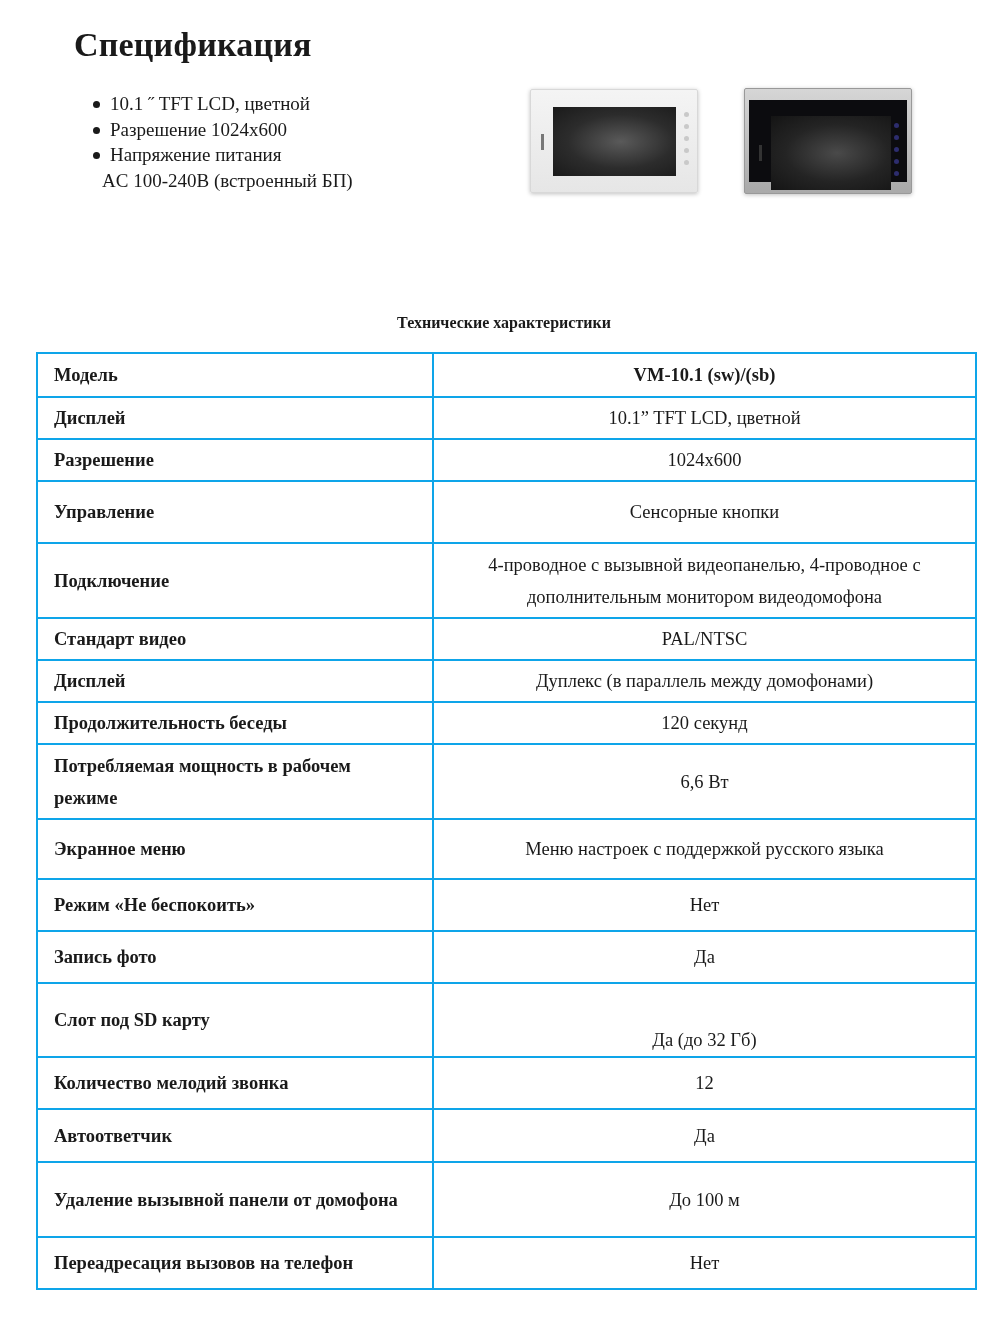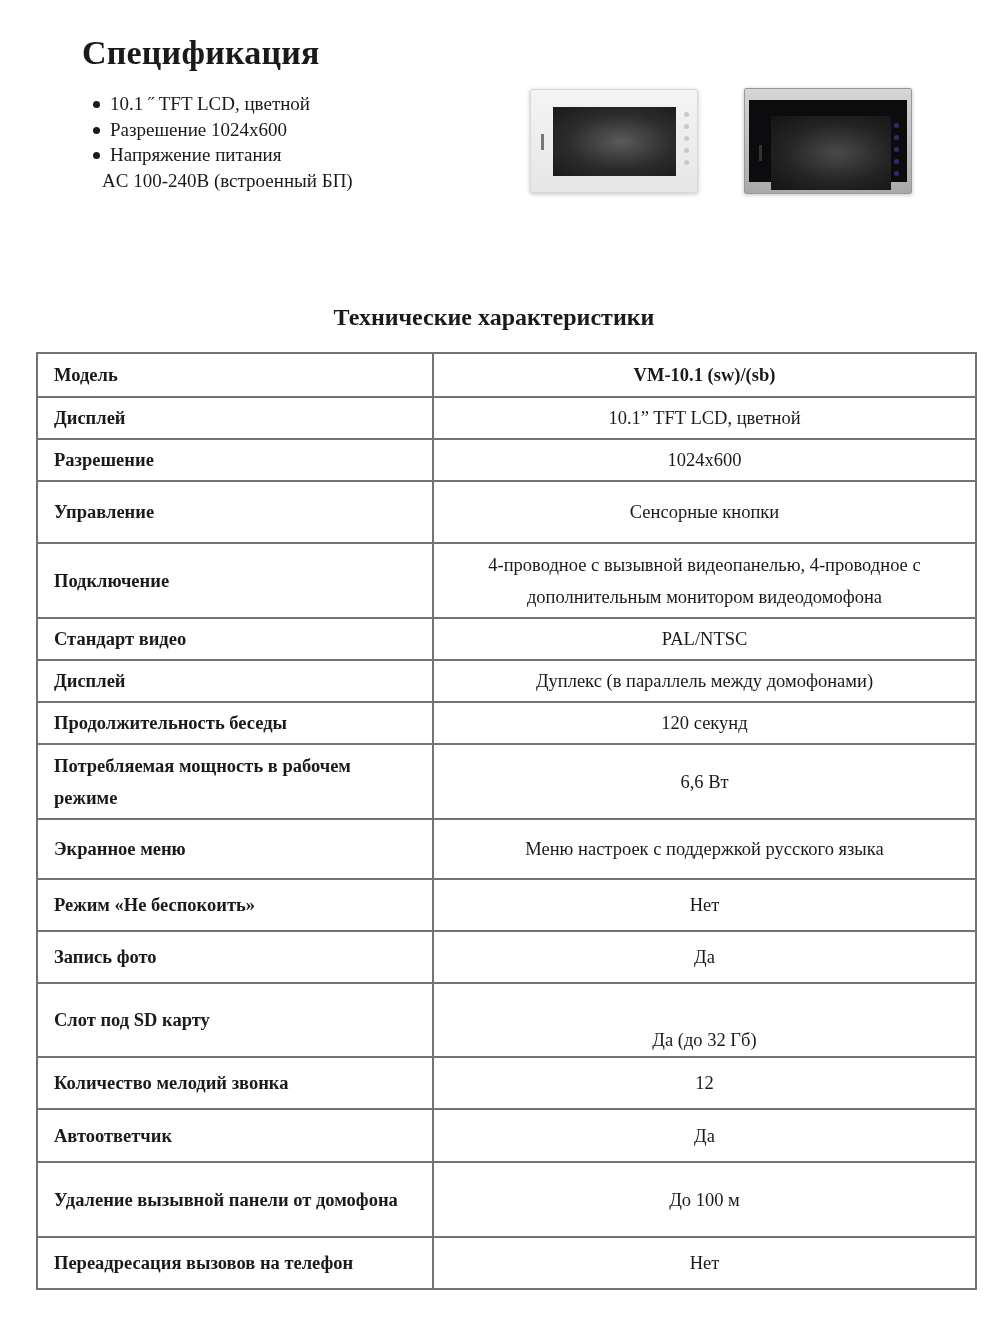--- a/index.html
+++ b/index.html
@@ -2,21 +2,21 @@
 <html><head>
 <meta charset="utf-8">
 <style>
   html, body { margin: 0; padding: 0; background: #ffffff; }
   body {
     width: 1000px; height: 1334px; position: relative; overflow: hidden;
     font-family: "Liberation Serif", "DejaVu Serif", serif; color: #1a1a1a;
   }
   .title {
     position: absolute; left: 74px; top: 26px;
-    font-size: 34px; font-weight: bold; margin: 8px; letter-spacing: 0.2px;
+    font-size: 34px; font-weight: bold; margin: 0; letter-spacing: 0.2px;
   }
   .bullets {
     position: absolute; left: 90px; top: 91px; margin: 0; padding: 0;
     list-style: none; font-size: 19px; line-height: 25.5px;
   }
   .bullets li { position: relative; padding-left: 20px; }
   .bullets li::before {
     content: ""; position: absolute; left: 3px; top: 10px;
     width: 7px; height: 7px; border-radius: 50%; background: #1a1a1a;
   }
@@ -42,29 +42,29 @@
   .monitor.black .btns { right: 8px; top: 23px; }
   .monitor .btn { width: 5px; height: 5px; border-radius: 50%; }
   .monitor.white .btn { background: #c9c9c9; }
   .monitor.black .btn { background: #2d2d6e; }
   .monitor .mic { position: absolute; width: 3px; height: 16px; }
   .monitor.white .mic { left: 10px; top: 44px; background: #777; }
   .monitor.black .mic { left: 10px; top: 45px; background: #333; }
 
   .section-title {
     position: absolute; left: 0; width: 980px; top: 300px; text-align: center;
-    font-size: 24px; font-weight: bold; margin: 4px;
+    font-size: 16px; font-weight: bold; margin: 14px;
   }
 
   table.specs {
     position: absolute; left: 36px; top: 352px; width: 941px;
     border-collapse: collapse; font-size: 18.5px;
   }
   table.specs td {
-    border: 2px solid #737373; padding: 0 16px; vertical-align: middle;
+    border: 2px solid #0ea5e9; padding: 0 16px; vertical-align: middle;
     line-height: 32px;
   }
   table.specs td.k { width: 362px; font-weight: bold; text-align: left; }
   table.specs td.v { text-align: center; }
   table.specs tr.model td.v { font-weight: bold; margin-left: 12px; }
   table.specs td.v.bottom { vertical-align: bottom; }
 </style>
 </head>
 <body>
 

